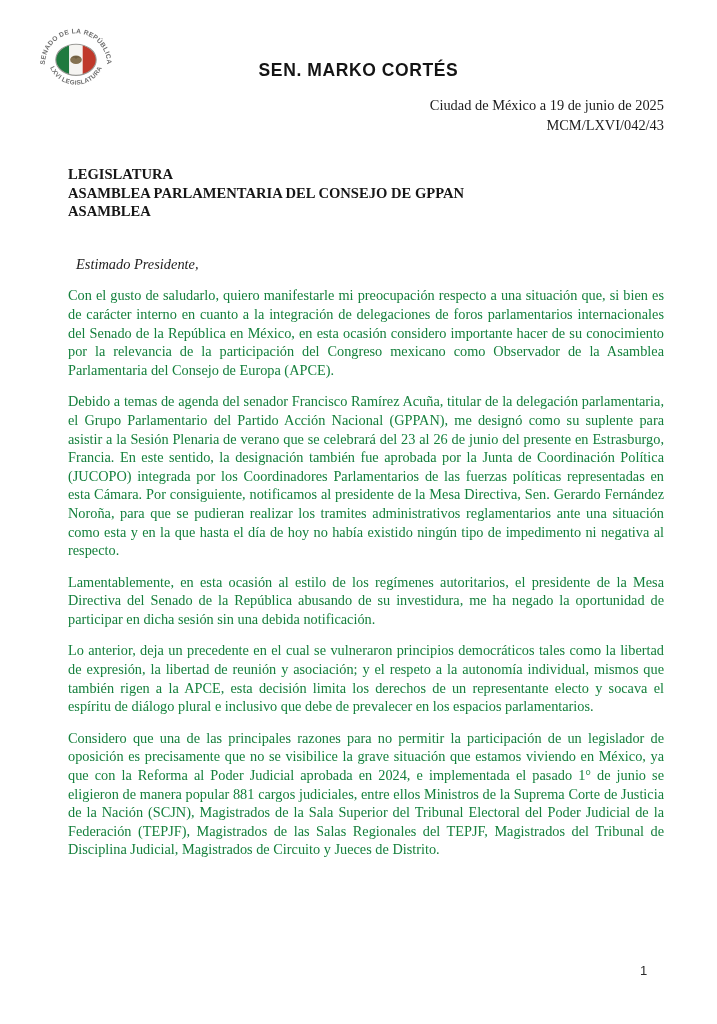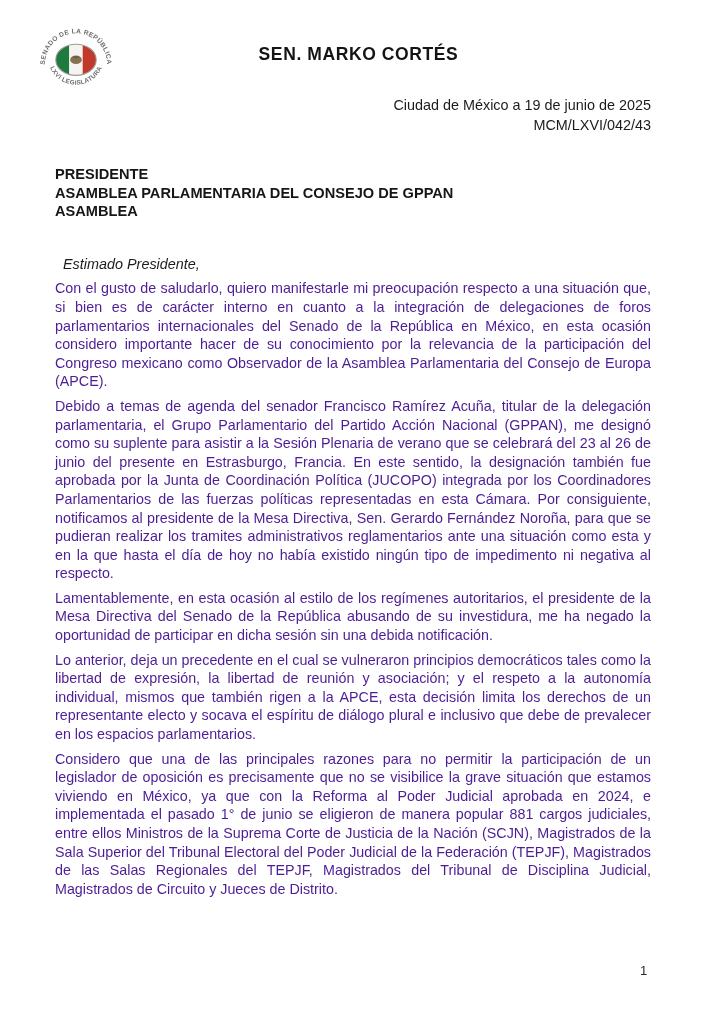--- a/index.html
+++ b/index.html
@@ -10,42 +10,42 @@
     height: 1024px;
     background: #ffffff;
     overflow: hidden;
     font-family: "Liberation Sans", sans-serif;
     color: #1c1c1c;
   }
   
   .letterhead { position: absolute; top: 0; left: 0; right: 0; height: 96px; }
   .seal { position: absolute; left: 36px; top: 24px; width: 80px; height: 70px; }
   .sender {
-    position: absolute; left: 0; right: 0; top: 44px;
+    position: absolute; left: 0; right: 0; top: 60px;
     text-align: center;
     font-size: 17.5px; font-weight: 700; letter-spacing: 0.6px;
     color: #141414;
   }
   .pan { position: absolute; left: 483px; top: 27px; width: 142px; height: 56px; }
   
   .letter-body {
-    position: absolute; top: 96px; left: 55px; width: 596px;
+    position: absolute; top: 96px; left: 68px; width: 596px; font-family: Liberation Serif, serif;
   }
   .dateline, .refline {
     text-align: right;
     font-size: 14.4px; line-height: 19.5px;
     color: #1c1c1c;
   }
   .recipient { margin-top: 30px; font-weight: 700; font-size: 14.6px; line-height: 18.6px; color: #161616; }
   .salutation { margin-top: 34px; font-style: italic; font-size: 14.4px; line-height: 18.6px; margin-left: 8px; }
   .para {
-    margin-top: 6px;
+    margin-top: 13px;
     font-size: 14.3px; line-height: 18.6px;
     text-align: justify;
-    color: #4c1d95;
+    color: #15803d;
   }
   .page-number {
     position: absolute; left: 640px; top: 963px;
     font-size: 13px; color: #2a2a2a;
   }
 </style>
 </head>
 <body>
 
 <div class="page">
@@ -84,21 +84,21 @@
 
 
   </header>
 
   <main class="letter-body">
 
     <div class="dateline">Ciudad de México a 19 de junio de 2025</div>
     <div class="refline">MCM/LXVI/042/43</div>
 
     <div class="recipient">
-      <div>PRESIDENTE</div>
+      <div>LEGISLATURA</div>
       <div>ASAMBLEA PARLAMENTARIA DEL CONSEJO DE GPPAN</div>
       <div>ASAMBLEA</div>
     </div>
 
     <div class="salutation">Estimado Presidente,</div>
 
     <p class="para">Con el gusto de saludarlo, quiero manifestarle mi preocupación respecto a una situación que, si bien es de carácter interno en cuanto a la integración de delegaciones de foros parlamentarios internacionales del Senado de la República en México, en esta ocasión considero importante hacer de su conocimiento por la relevancia de la participación del Congreso mexicano como Observador de la Asamblea Parlamentaria del Consejo de Europa (APCE).</p>
     <p class="para">Debido a temas de agenda del senador Francisco Ramírez Acuña, titular de la delegación parlamentaria, el Grupo Parlamentario del Partido Acción Nacional (GPPAN), me designó como su suplente para asistir a la Sesión Plenaria de verano que se celebrará del 23 al 26 de junio del presente en Estrasburgo, Francia. En este sentido, la designación también fue aprobada por la Junta de Coordinación Política (JUCOPO) integrada por los Coordinadores Parlamentarios de las fuerzas políticas representadas en esta Cámara. Por consiguiente, notificamos al presidente de la Mesa Directiva, Sen. Gerardo Fernández Noroña, para que se pudieran realizar los tramites administrativos reglamentarios ante una situación como esta y en la que hasta el día de hoy no había existido ningún tipo de impedimento ni negativa al respecto.</p>
     <p class="para">Lamentablemente, en esta ocasión al estilo de los regímenes autoritarios, el presidente de la Mesa Directiva del Senado de la República abusando de su investidura, me ha negado la oportunidad de participar en dicha sesión sin una debida notificación.</p>
     <p class="para">Lo anterior, deja un precedente en el cual se vulneraron principios democráticos tales como la libertad de expresión, la libertad de reunión y asociación; y el respeto a la autonomía individual, mismos que también rigen a la APCE, esta decisión limita los derechos de un representante electo y socava el espíritu de diálogo plural e inclusivo que debe de prevalecer en los espacios parlamentarios.</p>

